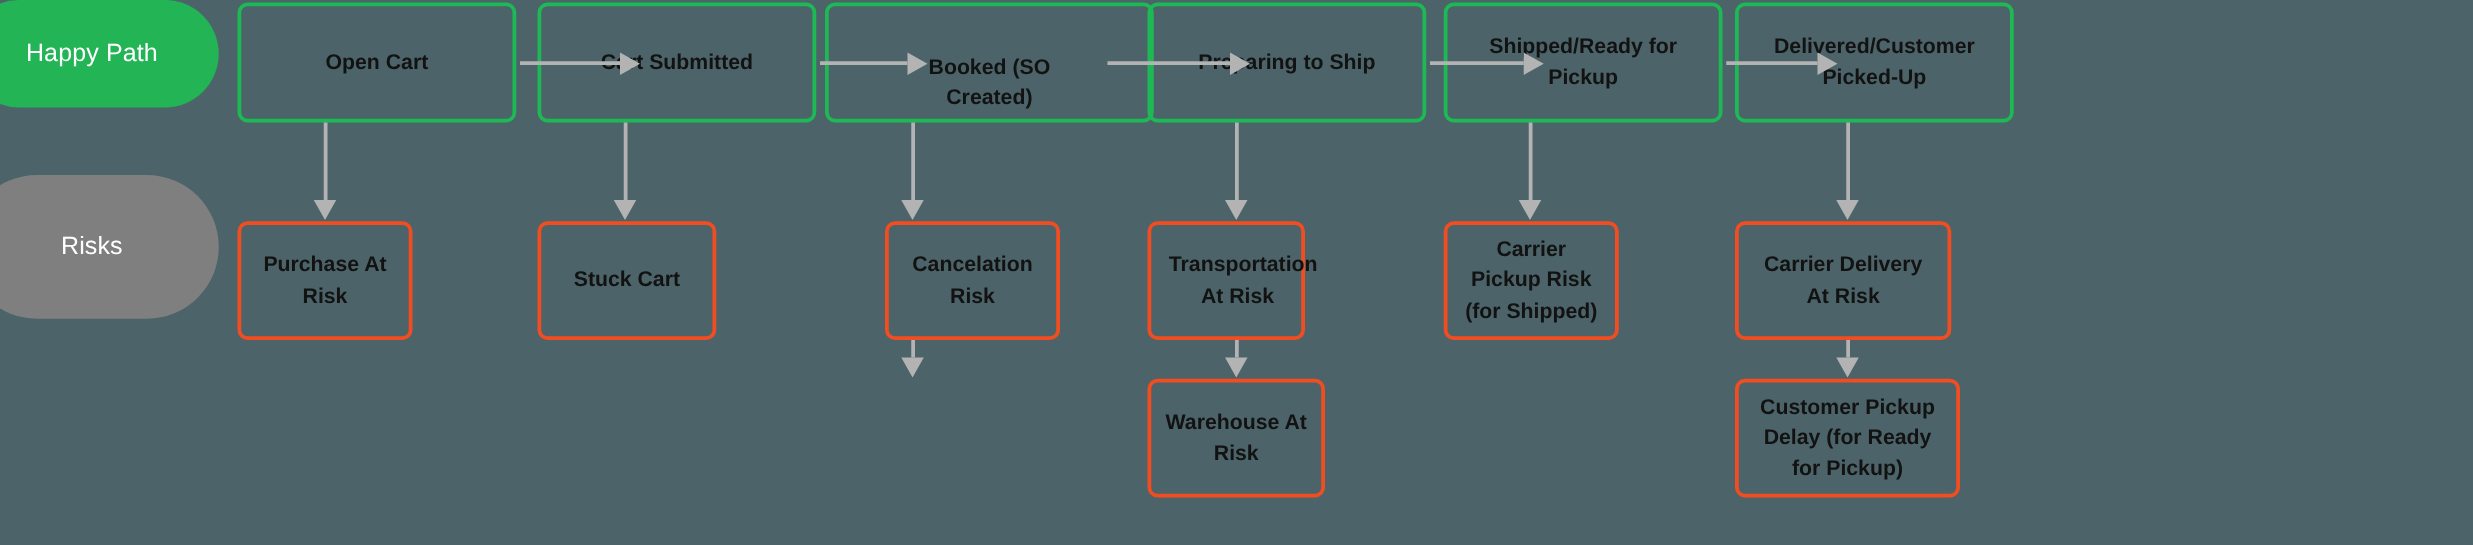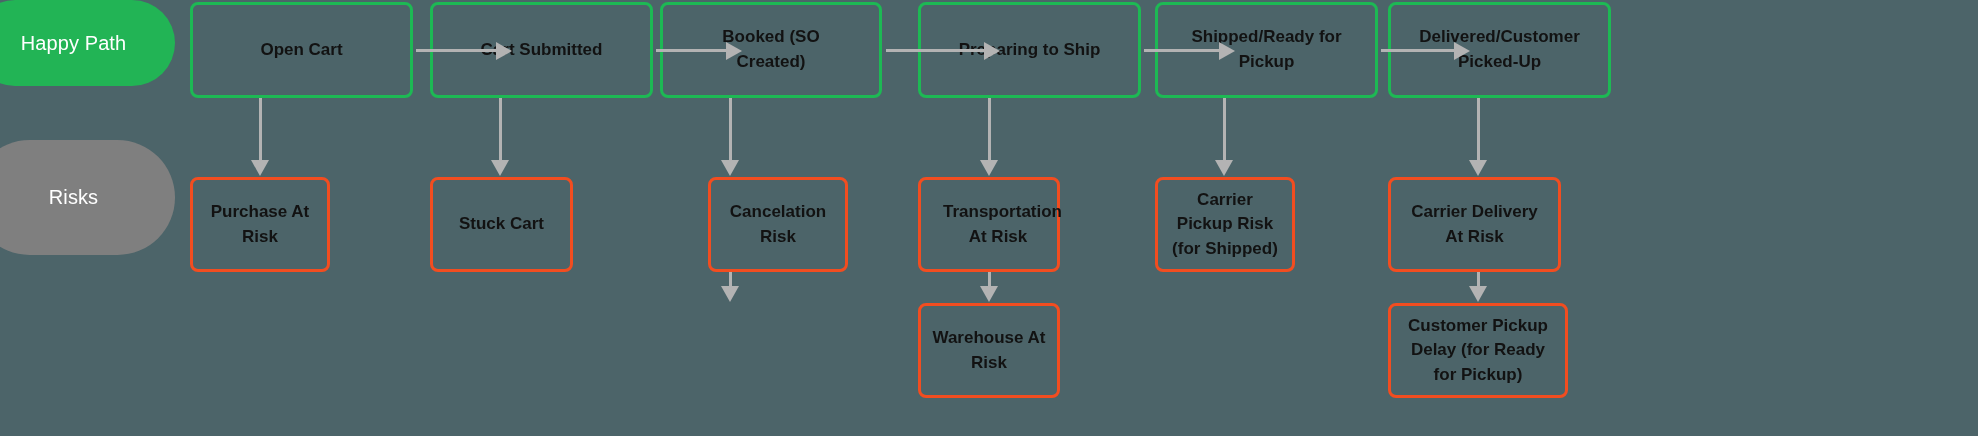--- a/index.html
+++ b/index.html
@@ -103,21 +103,21 @@
   <div class="lane-pill lane-risks">
     <span>Risks</span>
   </div>
 
   <div class="node green" style="left:190px;top:2px;width:223px;height:96px;">
     <span class="label">Open Cart</span>
   </div>
   <div class="node green" style="left:430px;top:2px;width:223px;height:96px;">
     <span class="label">Cart Submitted</span>
   </div>
-  <div class="node green" style="left:660px;top:2px;width:222px;height:96px;">
+  <div class="node green" style="left:660px;top:2px;width:263px;height:96px;align-items:flex-end;">
     <span class="label" style="max-width:120px;">Booked (SO Created)</span>
   </div>
   <div class="node green" style="left:918px;top:2px;width:223px;height:96px;">
     <span class="label">Preparing to Ship</span>
   </div>
   <div class="node green" style="left:1155px;top:2px;width:223px;height:96px;">
     <span class="label" style="max-width:160px;">Shipped/Ready for Pickup</span>
   </div>
   <div class="node green" style="left:1388px;top:2px;width:223px;height:96px;">
     <span class="label" style="max-width:170px;">Delivered/Customer Picked-Up</span>
@@ -125,21 +125,21 @@
 
   <div class="node red" style="left:190px;top:177px;width:140px;height:95px;">
     <span class="label">Purchase At Risk</span>
   </div>
   <div class="node red" style="left:430px;top:177px;width:143px;height:95px;">
     <span class="label">Stuck Cart</span>
   </div>
   <div class="node red" style="left:660px;top:177px;width:140px;height:95px;margin-left:48px;">
     <span class="label">Cancelation Risk</span>
   </div>
-  <div class="node red" style="left:918px;top:177px;width:142px;height:95px;padding-left:28px;">
+  <div class="node red" style="left:918px;top:177px;width:126px;height:95px;padding-left:28px;">
     <span class="label" style="max-width:110px;">Transportation At Risk</span>
   </div>
   <div class="node red" style="left:1155px;top:177px;width:140px;height:95px;">
     <span class="label" style="max-width:128px;">Carrier Pickup Risk (for Shipped)</span>
   </div>
   <div class="node red" style="left:1388px;top:177px;width:173px;height:95px;">
     <span class="label">Carrier Delivery At Risk</span>
   </div>
 
   <div class="node red" style="left:918px;top:303px;width:142px;height:95px;">

